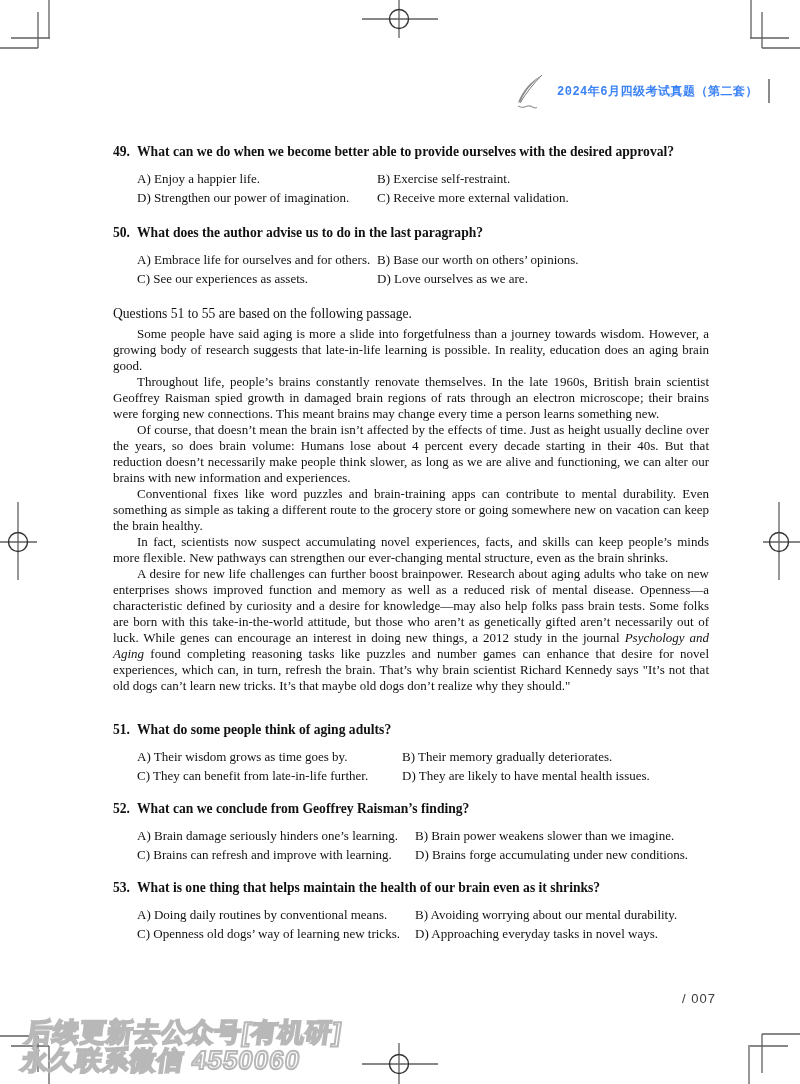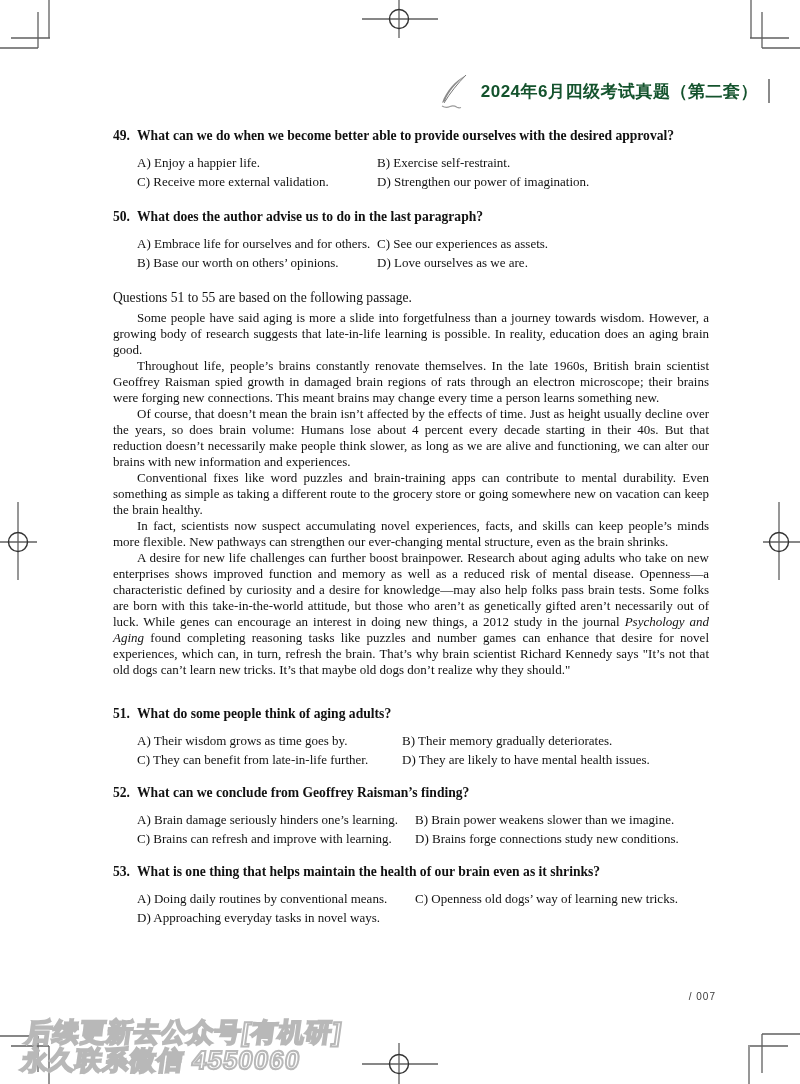--- a/index.html
+++ b/index.html
@@ -10,30 +10,30 @@
   
   #marks{position:absolute;left:0;top:0;z-index:5;pointer-events:none;}
 
   
   .page-header{
     position:absolute;top:72px;right:30px;z-index:2;
     display:flex;align-items:center;
   }
   .quill{margin-right:13px;margin-top:2px;}
   .header-title{
-    font-family:Liberation Sans, sans-serif;font-weight:700;
-    font-size:17px;color:#14532d;letter-spacing:.5px;white-space:nowrap;
+    font-family:Liberation Mono, monospace;font-weight:700;
+    font-size:12px;color:#3b82f6;letter-spacing:.5px;white-space:nowrap;
   }
   .header-bar{width:2px;height:24px;background:#8a8a8a;margin-left:10px;}
 
   
   .content{position:absolute;left:113px;top:126px;width:596px;z-index:1;}
 
   .q-block{margin-top:16px;}
-  .q-block:first-child{margin-top:0;}
+  .q-block:first-child{margin-top:16px;}
   .q-head{display:flex;line-height:19px;font-weight:700;font-size:13.6px;}
   .q-num{width:24px;flex:0 0 24px;}
   .q-text{flex:1;}
   .q-options{
     display:grid;grid-template-columns:var(--col1,265px) 1fr;
     padding-left:24px;margin-top:8px;line-height:19px;font-size:13px;
   }
   .opt{white-space:nowrap;}
   .q49,.q50{--col1:240px;}
   .q51{--col1:265px;}
@@ -48,21 +48,21 @@
   .passage-body{margin-top:3px;}
   .para{
     margin:0;text-indent:24px;text-align:justify;
     font-size:13px;line-height:16px;
   }
   .italic{font-style:italic;}
 
   
   .page-number{
     position:absolute;top:991px;right:84px;z-index:2;
-    font-family:"Liberation Sans", sans-serif;font-size:10px;color:#3a3a3a;
+    font-family:"Liberation Sans", sans-serif;font-size:13px;color:#3a3a3a;
     letter-spacing:1px;white-space:nowrap;
   }
 
   
   .watermark{
     position:absolute;left:24px;bottom:10px;z-index:10;
     font-family:"Liberation Sans", sans-serif;font-weight:800;
     font-size:26px;line-height:28px;color:#ffffff;
     -webkit-text-stroke:2px #b8b8b8;
     transform:skewX(-8deg);letter-spacing:1px;white-space:nowrap;
@@ -111,33 +111,33 @@
 <div class="content">
   <div id="questions-top">
       <div class="q-block q49">
         <div class="q-head">
           <span class="q-num">49.</span>
           <span class="q-text">What can we do when we become better able to provide ourselves with the desired approval?</span>
         </div>
         <div class="q-options">
           <div class="opt">A) Enjoy a happier life.</div>
           <div class="opt">B) Exercise self-restraint.</div>
+          <div class="opt">D) Strengthen our power of imagination.</div>
           <div class="opt">C) Receive more external validation.</div>
-          <div class="opt">D) Strengthen our power of imagination.</div>
         </div>
       </div>
       <div class="q-block q50">
         <div class="q-head">
           <span class="q-num">50.</span>
           <span class="q-text">What does the author advise us to do in the last paragraph?</span>
         </div>
         <div class="q-options">
           <div class="opt">A) Embrace life for ourselves and for others.</div>
+          <div class="opt">B) Base our worth on others’ opinions.</div>
           <div class="opt">C) See our experiences as assets.</div>
-          <div class="opt">B) Base our worth on others’ opinions.</div>
           <div class="opt">D) Love ourselves as we are.</div>
         </div>
       </div>
     </div>
 
   <div class="passage-section">
     <div class="passage-instruction">Questions 51 to 55 are based on the following passage.</div>
     <div class="passage-body">
         <p class="para"><span>Some people have said aging is more a slide into forgetfulness than a journey towards wisdom. However, a growing body of research suggests that late-in-life learning is possible. In reality, education does an aging brain good.</span></p>
         <p class="para"><span>Throughout life, people’s brains constantly renovate themselves. In the late 1960s, British brain scientist Geoffrey Raisman spied growth in damaged brain regions of rats through an electron microscope; their brains were forging new connections. This meant brains may change every time a person learns something new.</span></p>
@@ -163,30 +163,31 @@
       </div>
       <div class="q-block q52">
         <div class="q-head">
           <span class="q-num">52.</span>
           <span class="q-text">What can we conclude from Geoffrey Raisman’s finding?</span>
         </div>
         <div class="q-options">
           <div class="opt">A) Brain damage seriously hinders one’s learning.</div>
           <div class="opt">B) Brain power weakens slower than we imagine.</div>
           <div class="opt">C) Brains can refresh and improve with learning.</div>
-          <div class="opt">D) Brains forge connections study new conditions.</div>
+          <div class="opt">D) Brains forge accumulating under new conditions.</div>
         </div>
       </div>
       <div class="q-block q53">
         <div class="q-head">
           <span class="q-num">53.</span>
           <span class="q-text">What is one thing that helps maintain the health of our brain even as it shrinks?</span>
         </div>
         <div class="q-options">
           <div class="opt">A) Doing daily routines by conventional means.</div>
+          <div class="opt">B) Avoiding worrying about our mental durability.</div>
           <div class="opt">C) Openness old dogs’ way of learning new tricks.</div>
           <div class="opt">D) Approaching everyday tasks in novel ways.</div>
         </div>
       </div>
     </div>
 </div>
 
 <div class="page-number">/ 007</div>
 
 <div class="watermark">

